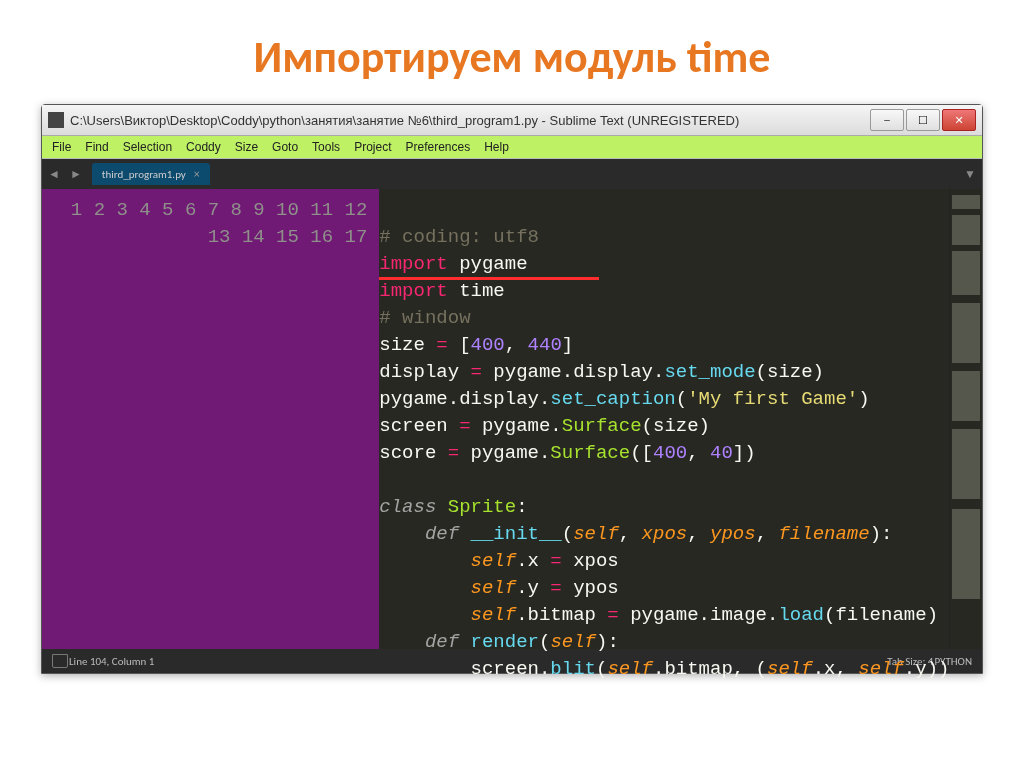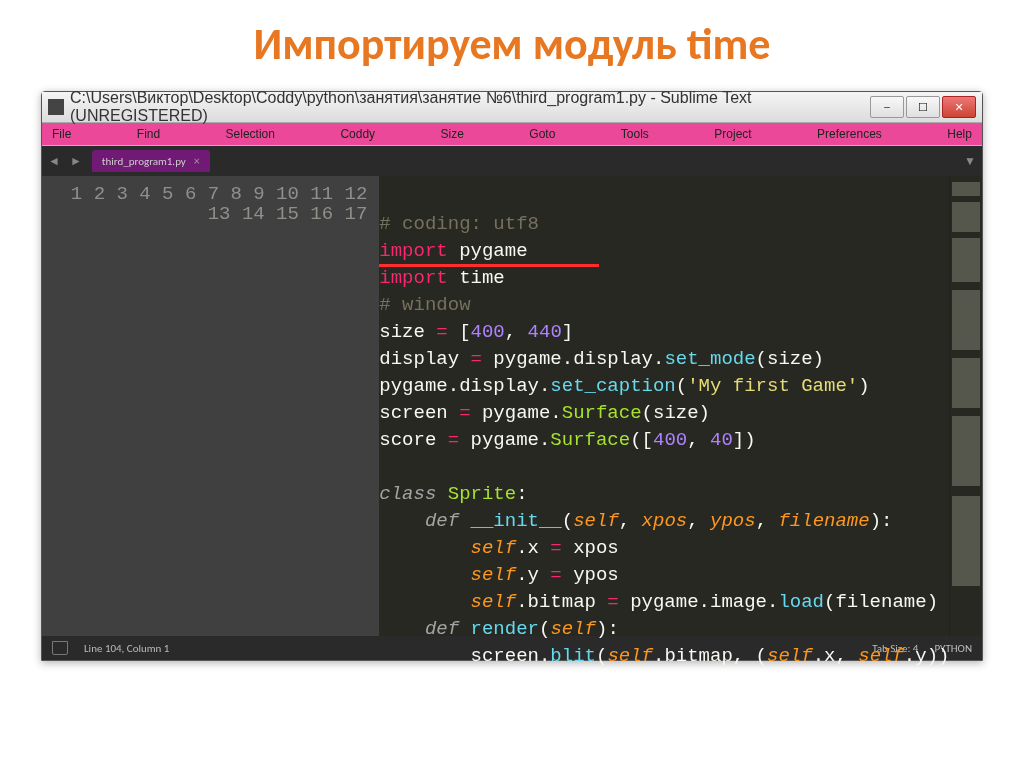--- a/index.html
+++ b/index.html
@@ -5,21 +5,21 @@
   body {
     margin: 0;
     padding: 0;
     font-family: Calibri, Arial, sans-serif;
     background: #ffffff;
     width: 1024px;
     height: 767px;
     overflow: hidden;
   }
   .slide {
-    padding: 7px 40px;
+    padding: 20px 40px;
   }
   .title {
     color: #e87722;
     font-size: 44px;
     font-weight: bold;
     text-align: center;
     margin: 10px 0 20px 0;
   }
   .window {
     border: 1px solid #555;
@@ -38,21 +38,21 @@
     padding: 0 6px;
   }
   .title-icon {
     width: 16px;
     height: 16px;
     background: #444;
     margin-right: 6px;
   }
   .title-text {
     flex: 1;
-    font-size: 16px;
+    font-size: 13px;
     color: #333;
     font-family: "Segoe UI", Tahoma, sans-serif;
   }
   .win-buttons {
     display: flex;
     gap: 2px;
   }
   .win-btn {
     width: 32px;
     height: 20px;
@@ -68,44 +68,43 @@
     background: linear-gradient(#e77, #c43);
     color: #fff;
     border-color: #a22;
   }
   .menubar {
     display: flex;
     gap: 14px;
     padding: 4px 10px;
     font-size: 12px;
     color: #222;
-    background: #ec4899;
+    background: #bef264;
     border-bottom: 1px solid #bbb;
     font-family: "Segoe UI", Tahoma, sans-serif;
-    justify-content: space-between;
   }
   .menubar span {
     cursor: default;
   }
   .tabbar {
     display: flex;
     align-items: center;
     background: #2a2a2a;
     height: 30px;
     padding: 0 6px;
   }
   .nav-arrows {
     color: #888;
     font-size: 12px;
     margin-right: 10px;
   }
   .tab {
     display: flex;
     align-items: center;
-    background: #701a75;
+    background: #0c4a6e;
     color: #ccc;
     font-size: 11px;
     padding: 4px 10px;
     border-radius: 3px 3px 0 0;
     gap: 8px;
   }
   .tab .close-x {
     color: #999;
     font-size: 12px;
   }
@@ -116,25 +115,25 @@
   }
   .editor {
     display: flex;
     background: #272822;
     font-family: Consolas, "Courier New", monospace;
     font-size: 19px;
     height: 460px;
     position: relative;
   }
   .gutter {
-    background: #404040;
+    background: #701a75;
     color: #8f908a;
     text-align: right;
     padding: 8px 12px 8px 18px;
-    line-height: 20px;
+    line-height: 27px;
     user-select: none;
   }
   .code {
     flex: 1;
     padding: 8px 0;
     line-height: 27px;
     white-space: pre;
     color: #f8f8f2;
     position: relative;
   }
@@ -169,21 +168,21 @@
     background: #55574c;
   }
   .statusbar {
     display: flex;
     align-items: center;
     background: #2a2a2a;
     color: #bbb;
     font-size: 11px;
     height: 24px;
     padding: 0 10px;
-    gap: 16px;
+    gap: 1px;
   }
   .statusbar .sb-icon {
     width: 14px;
     height: 12px;
     border: 1px solid #777;
     border-radius: 0 0 2px 2px;
   }
   .statusbar .spacer {
     flex: 1;
   }

